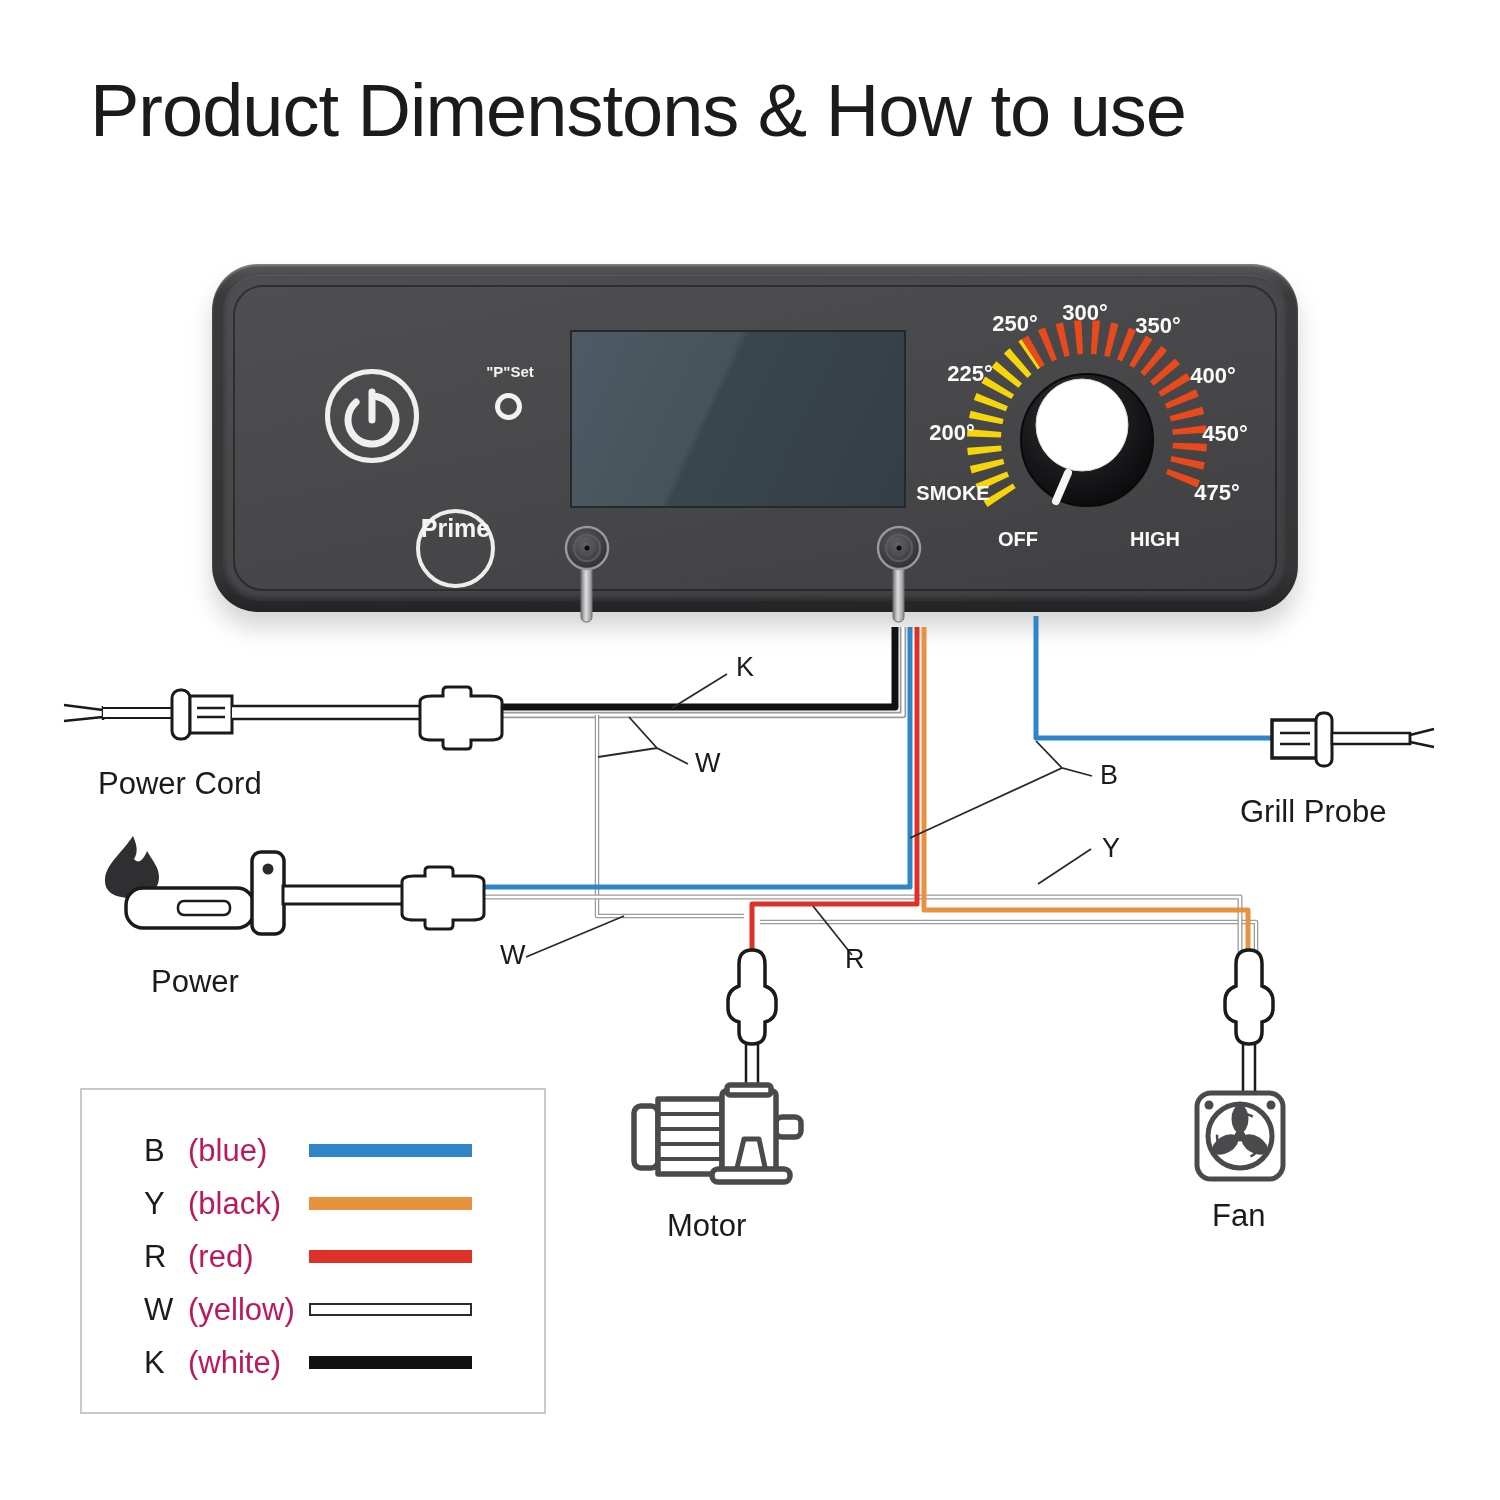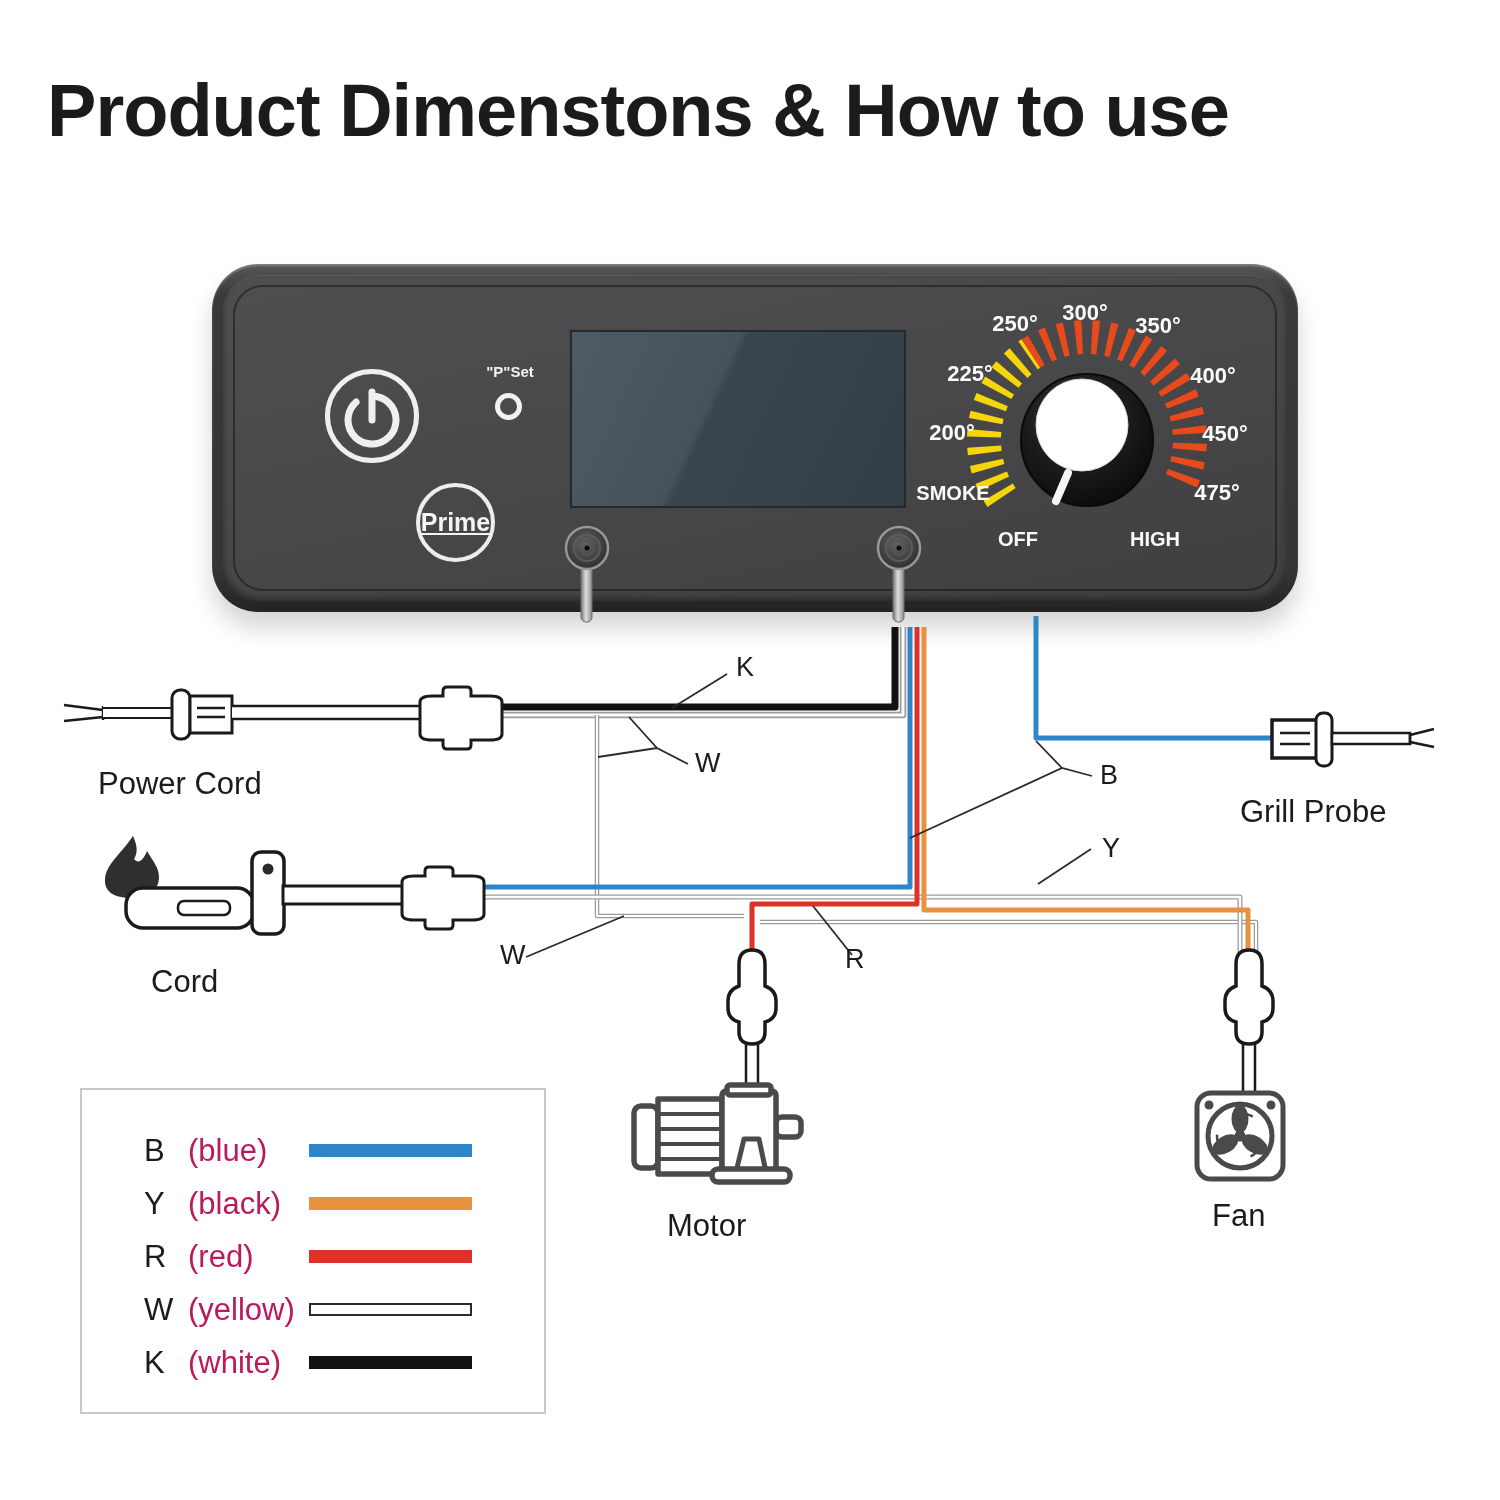--- a/index.html
+++ b/index.html
@@ -1,37 +1,37 @@
 <!DOCTYPE html>
 <html><head>
 <meta charset="utf-8">
 <style>
   html,body{margin:0;padding:0;background:#fff;}
   .stage{position:relative;width:1500px;height:1500px;background:#ffffff;overflow:hidden;
          font-family:"Liberation Sans",sans-serif;color:#1c1c1e;}
   .abs{position:absolute;}
   
-  .title{left:0;top:68px;width:1276px;text-align:center;font-size:74px;font-weight:700;
+  .title{left:0;top:68px;width:1276px;text-align:center;font-size:74px;font-weight:400;
          letter-spacing:-1px;color:#1b1b1d;}
   
   .panel{left:212px;top:264px;width:1086px;height:348px;border-radius:46px;z-index:2;
          background:linear-gradient(180deg,#57575a 0%,#3a3a3c 9%,#353537 88%,#232325 100%);
          box-shadow:0 16px 24px rgba(0,0,0,.17), inset 0 2px 2px rgba(255,255,255,.25);}
   .panel-face{position:absolute;inset:11px;border-radius:37px;
          background:linear-gradient(168deg,#4f4f51 0%,#474749 55%,#3f3f41 100%);
          box-shadow:inset 0 1px 1px rgba(255,255,255,.10), inset 0 -3px 6px rgba(0,0,0,.38);}
   .panel-etch{position:absolute;inset:10px;border-radius:30px;border:2px solid rgba(12,12,14,.45);}
   .power-btn{left:102px;top:94px;width:94px;height:94px;border-radius:50%;
          border:5px solid #efefef;box-sizing:border-box;background:transparent;cursor:pointer;}
   .pset{left:232px;top:88px;width:110px;text-align:center;color:#f2f2f2;font-size:15px;font-weight:700;}
   .pset-led{left:272px;top:118px;width:27px;height:27px;border-radius:50%;
          border:5px solid #f2f2f2;box-sizing:border-box;}
-  .prime-btn{left:193px;top:208px;width:79px;height:79px;border-radius:50%;
+  .prime-btn{left:193px;top:234px;width:79px;height:79px;border-radius:50%;
          border:4px solid #ededed;box-sizing:border-box;color:#f4f4f4;font-size:25px;font-weight:700;
-         display:flex;align-items:center;justify-content:center;cursor:pointer;background:transparent;text-decoration:underline;}
+         display:flex;align-items:flex-start;justify-content:center;cursor:pointer;background:transparent;}
   .lcd{left:347px;top:55px;width:336px;height:178px;border:2px solid #23292e;box-sizing:border-box;
        background:linear-gradient(115deg,#4e5b64 0%,#46535b 41%,#3a464e 43%,#333e46 100%);}
   .dialsvg{left:0;top:0;width:1064px;height:326px;}
   svg text{font-family:"Liberation Sans",sans-serif;}
   
   .wiring{left:0;top:0;z-index:3;pointer-events:none;}
   
   .lbl{font-size:31px;color:#1b1b1d;z-index:4;}
   .tag{font-size:27px;color:#1b1b1d;z-index:4;}
   
@@ -223,21 +223,21 @@
       <circle cx="1240" cy="1136" r="5.5" fill="#4a4a4c"></circle>
       <ellipse cx="1240" cy="1119" rx="8.5" ry="14" fill="#4a4a4c"></ellipse>
       <ellipse cx="1240" cy="1119" rx="8.5" ry="14" fill="#4a4a4c" transform="rotate(120 1240 1136)"></ellipse>
       <ellipse cx="1240" cy="1119" rx="8.5" ry="14" fill="#4a4a4c" transform="rotate(240 1240 1136)"></ellipse>
       <circle cx="1209" cy="1105" r="4.5" fill="#4a4a4c"></circle>
       <circle cx="1271" cy="1105" r="4.5" fill="#4a4a4c"></circle>
     </g>
   </svg>
 
   <div class="abs lbl" style="left:98px;top:766px;text-align:right;">Power Cord</div>
-  <div class="abs lbl" style="left:151px;top:964px;">Cord</div>
+  <div class="abs lbl" style="left:151px;top:964px;">Power</div>
   <div class="abs lbl" style="left:1240px;top:776px;margin-top:18px;">Grill Probe</div>
   <div class="abs lbl" style="left:667px;top:1196px;margin-top:12px;">Motor</div>
   <div class="abs lbl" style="left:1212px;top:1198px;text-align:right;">Fan</div>
 
   <div class="abs tag" style="left:736px;top:652px;">K</div>
   <div class="abs tag" style="left:695px;top:748px;">W</div>
   <div class="abs tag" style="left:1100px;top:760px;">B</div>
   <div class="abs tag" style="left:1102px;top:833px;">Y</div>
   <div class="abs tag" style="left:500px;top:940px;">W</div>
   <div class="abs tag" style="left:845px;top:944px;">R</div>

